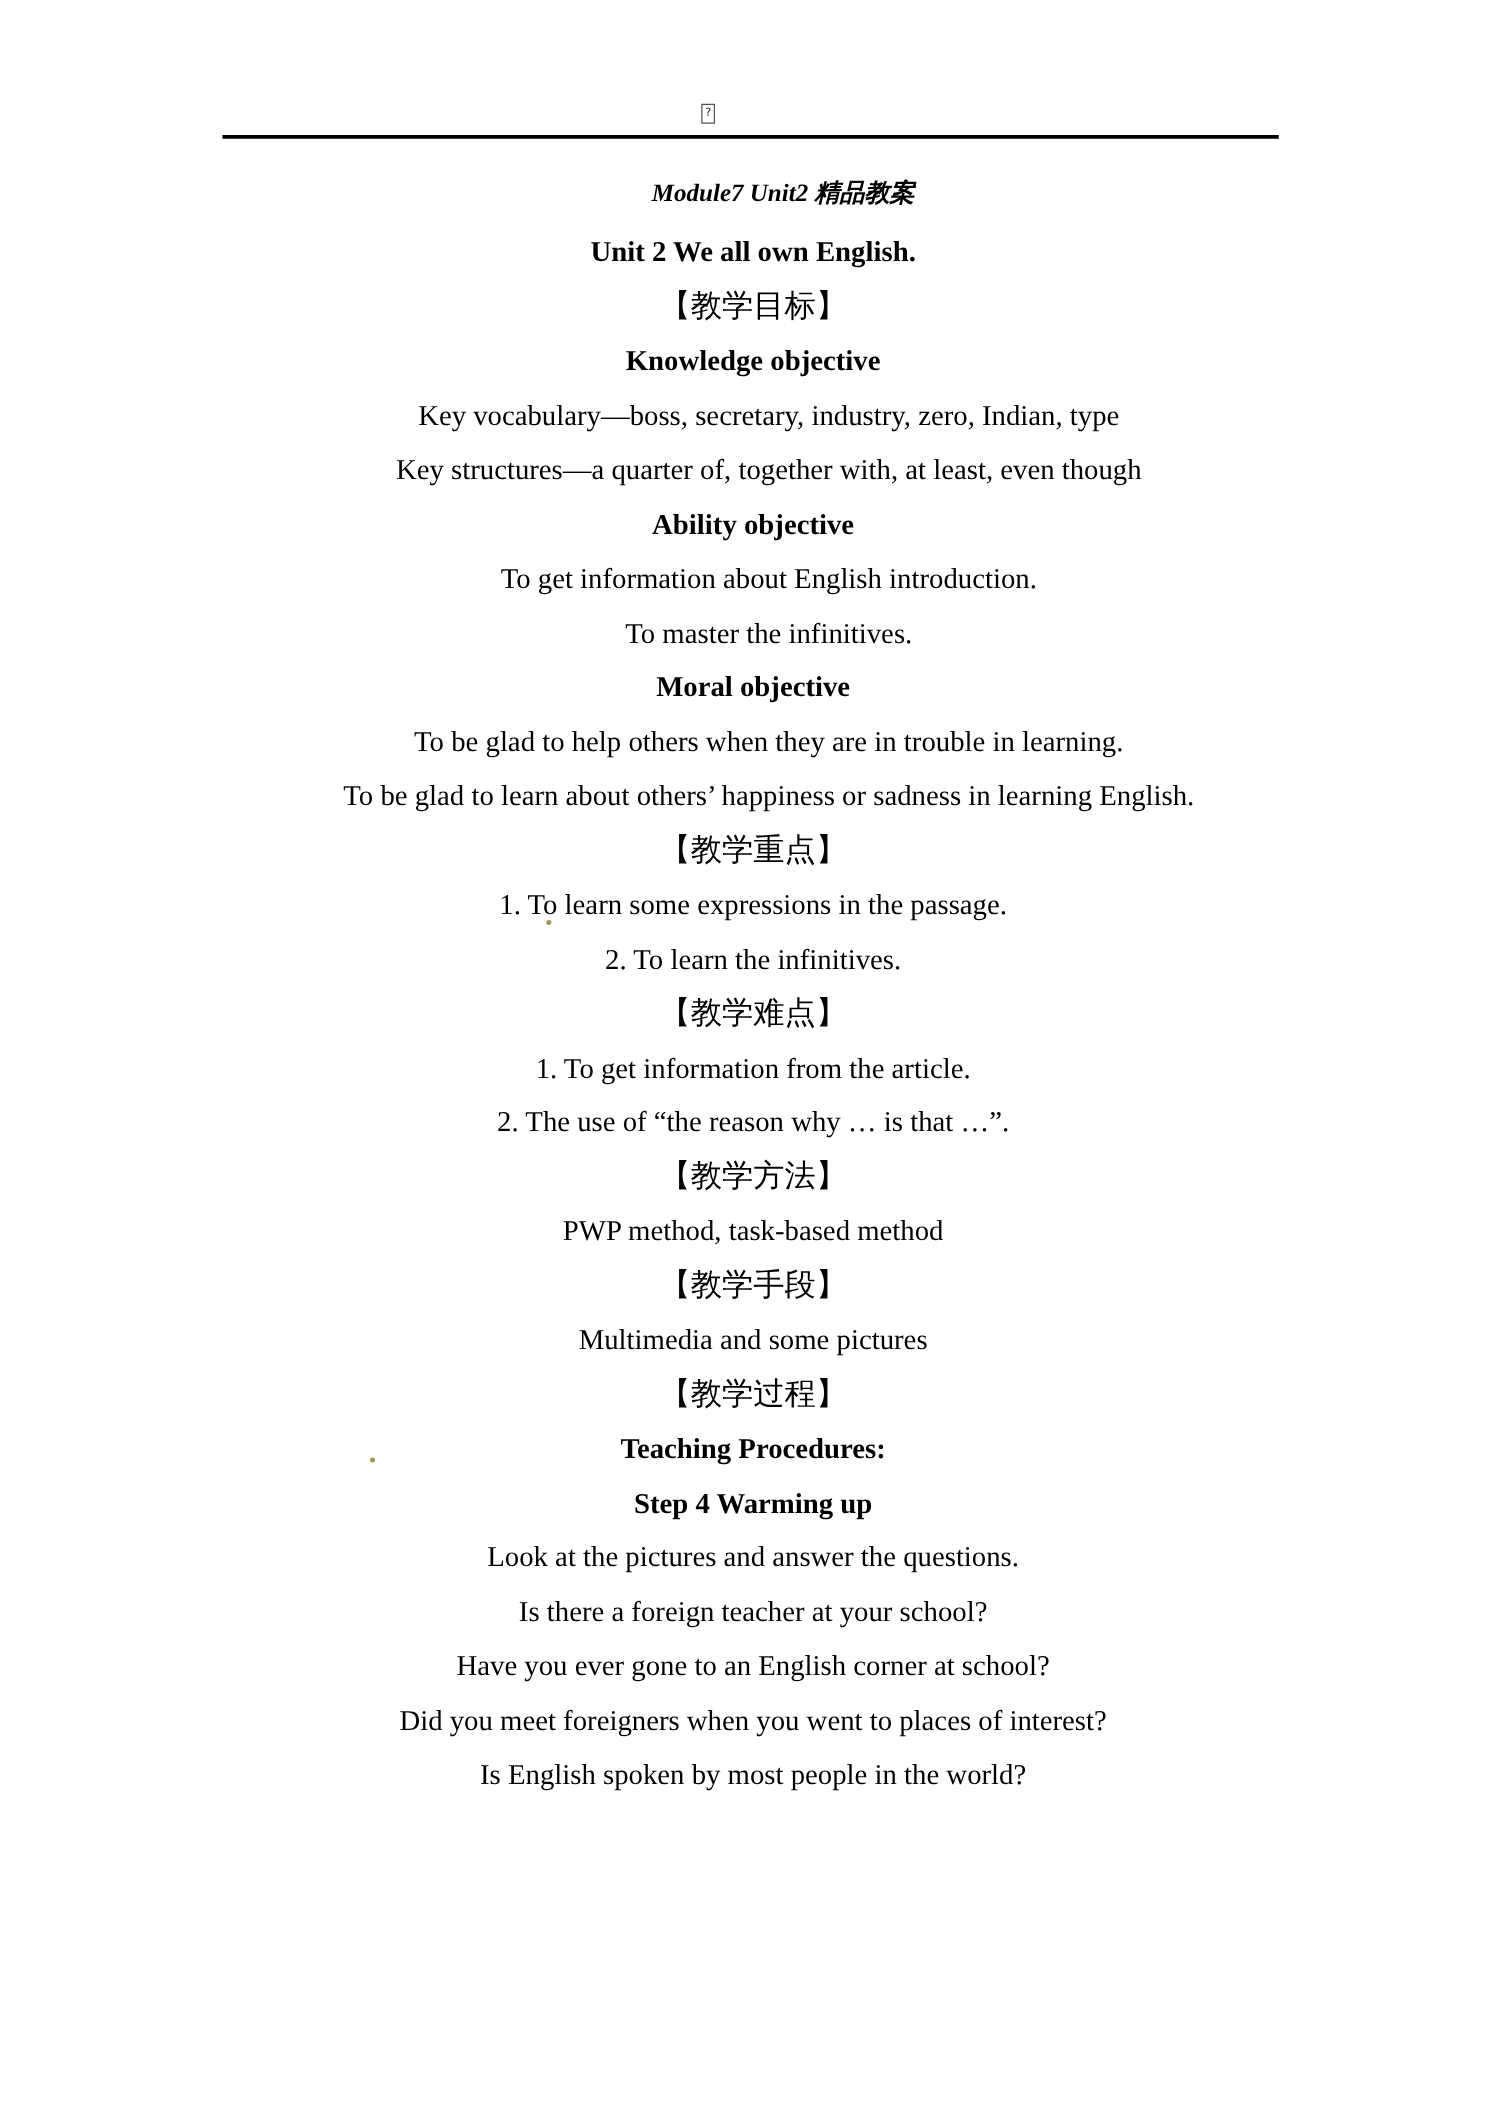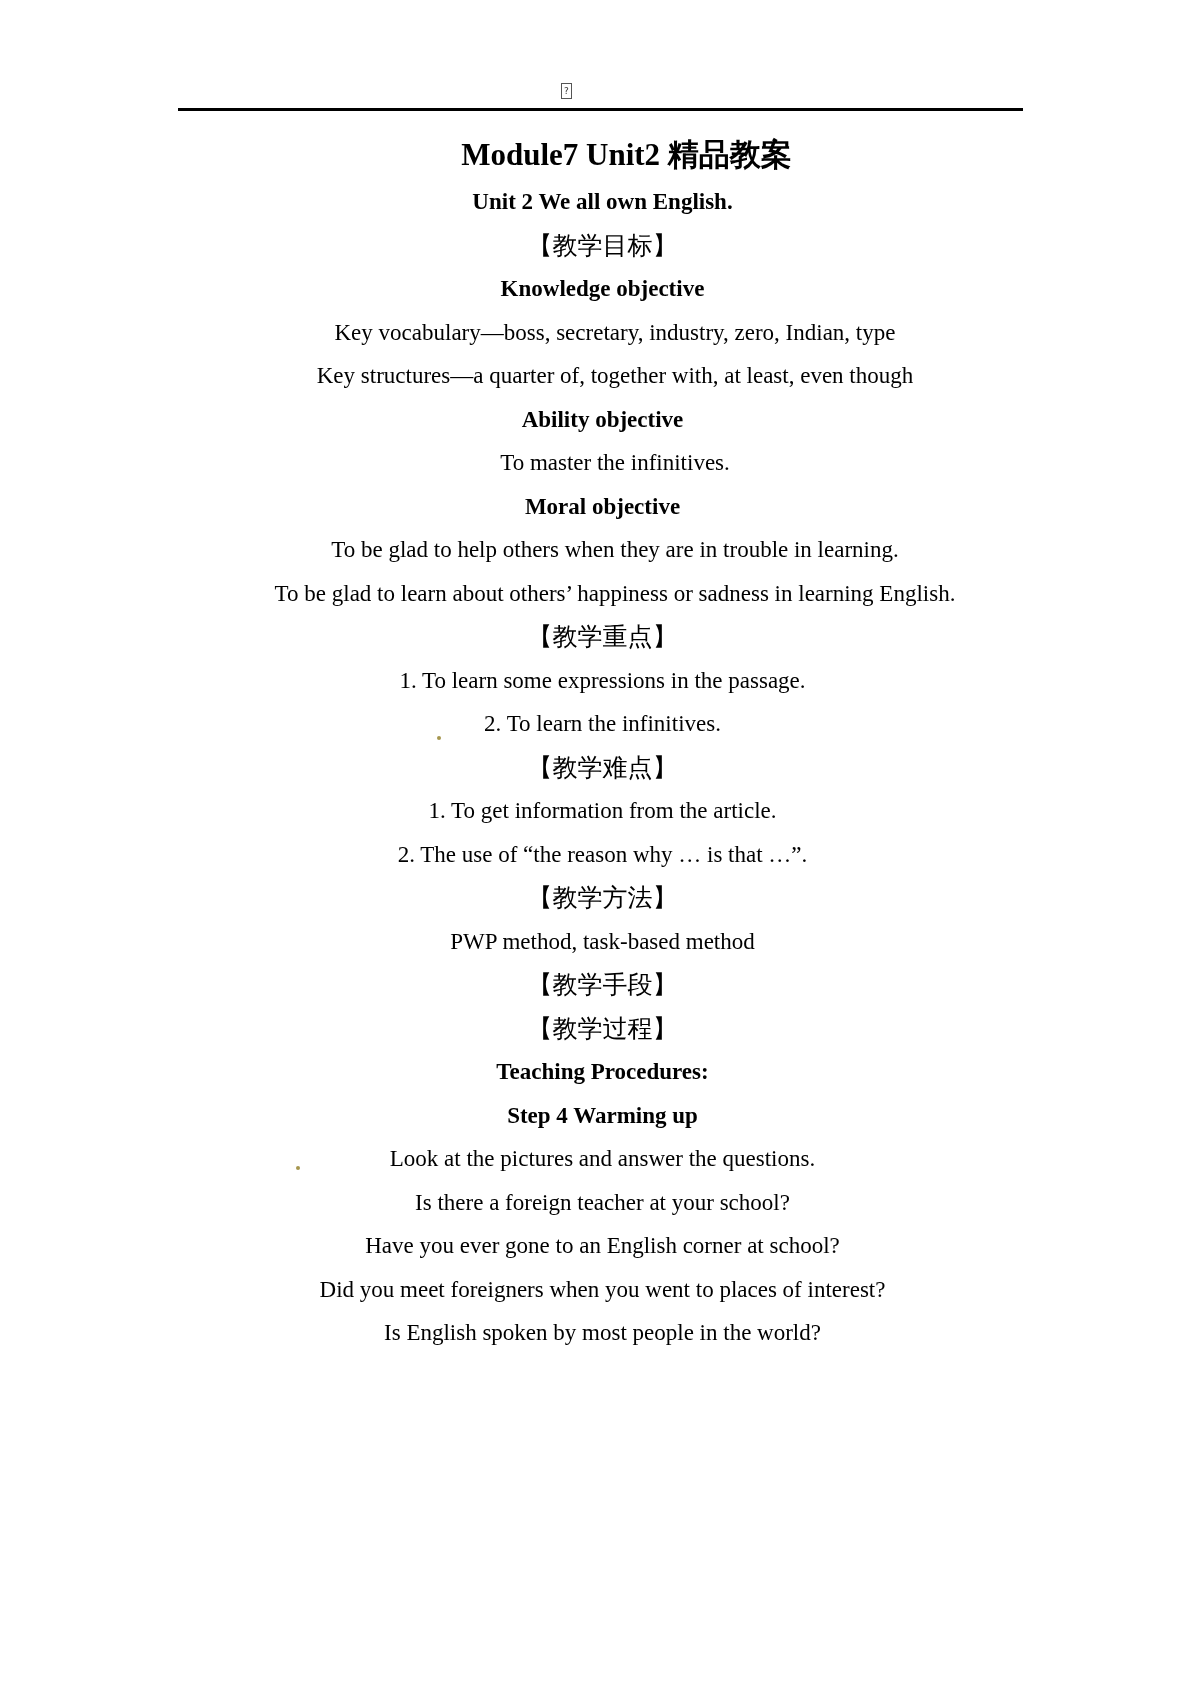--- a/index.html
+++ b/index.html
@@ -41,25 +41,26 @@
   }
   .content {
     position: absolute;
     left: 182px;
     top: 130px;
     width: 841px;
   }
   .doc-title {
     margin: 0;
     padding-left: 48px;
-    font-size: 31px;
+    font-size: 20px;
     line-height: 50px;
     font-weight: bold;
     text-align: center;
     white-space: nowrap;
+    font-style: italic;
   }
   .content p {
     margin: 0;
     font-size: 23px;
     line-height: 43.5px;
     white-space: nowrap;
     text-align: center;
   }
   p.bold { font-weight: bold; }
   p.cjk  { font-size: 25px; font-weight: normal; }
@@ -86,33 +87,35 @@
 
   <div class="content">
     <h1 class="doc-title">Module7 Unit2 精品教案</h1>
 
     <p class="bold">Unit 2 We all own English.</p>
     <p class="cjk">【教学目标】</p>
     <p class="bold">Knowledge objective</p>
     <p class="indent">Key vocabulary—boss, secretary, industry, zero, Indian, type</p>
     <p class="indent">Key structures—a quarter of, together with, at least, even though</p>
     <p class="bold">Ability objective</p>
+    <p class="indent">To get information about English introduction.</p>
     <p class="indent">To master the infinitives.</p>
     <p class="bold">Moral objective</p>
     <p class="indent">To be glad to help others when they are in trouble in learning.</p>
     <p class="indent">To be glad to learn about others’ happiness or sadness in learning English.</p>
     <p class="cjk">【教学重点】</p>
     <p>1. To learn some expressions in the passage.</p>
     <p>2. To learn the infinitives.</p>
     <p class="cjk">【教学难点】</p>
     <p>1. To get information from the article.</p>
     <p>2. The use of “the reason why … is that …”.</p>
     <p class="cjk">【教学方法】</p>
     <p>PWP method, task-based method</p>
     <p class="cjk">【教学手段】</p>
+    <p>Multimedia and some pictures</p>
     <p class="cjk">【教学过程】</p>
     <p class="bold">Teaching Procedures:</p>
     <p class="bold">Step 4 Warming up</p>
     <p>Look at the pictures and answer the questions.</p>
     <p>Is there a foreign teacher at your school?</p>
     <p>Have you ever gone to an English corner at school?</p>
     <p>Did you meet foreigners when you went to places of interest?</p>
     <p>Is English spoken by most people in the world?</p>
   </div>
 

